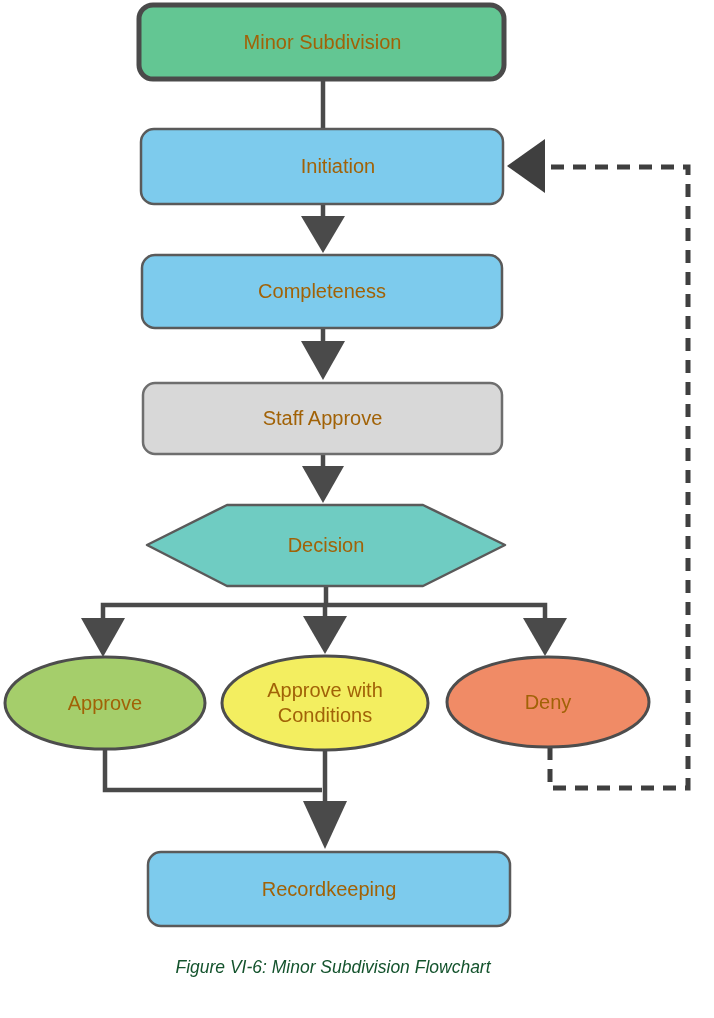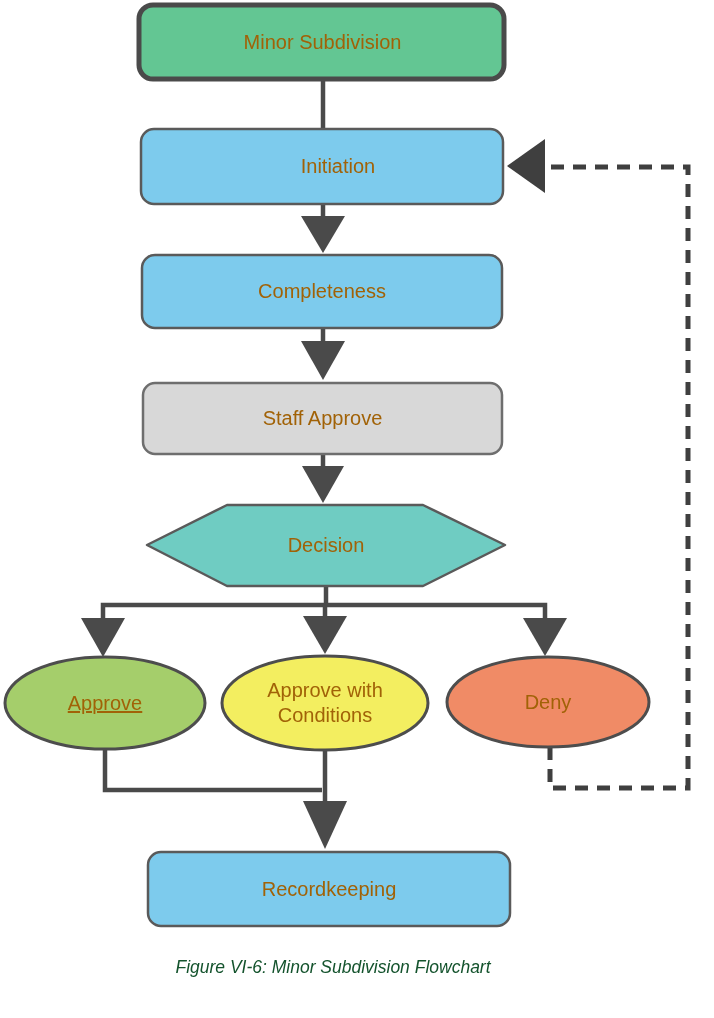--- a/index.html
+++ b/index.html
@@ -75,21 +75,21 @@
   <div class="node-label" style="left:141px;top:6px;width:363px;height:72px;">Minor Subdivision</div>
 
   <div class="node-label" style="left:141px;top:129px;width:394px;height:75px;border-radius:23px;">Initiation</div>
 
   <div class="node-label" style="left:142px;top:255px;width:360px;height:73px;">Completeness</div>
 
   <div class="node-label" style="left:143px;top:383px;width:359px;height:71px;">Staff Approve</div>
 
   <div class="node-label" style="left:147px;top:505px;width:358px;height:81px;">Decision</div>
 
-  <div class="node-label" style="left:15px;top:658px;width:180px;height:90px;text-decoration:underline;">Approve</div>
+  <div class="node-label" style="left:15px;top:658px;width:180px;height:90px;">Approve</div>
 
   <div class="node-label" style="left:242px;top:657px;width:166px;height:92px;">Approve with Conditions</div>
 
   <div class="node-label" style="left:447px;top:657px;width:202px;height:90px;">Deny</div>
 
   <div class="node-label" style="left:148px;top:852px;width:362px;height:74px;">Recordkeeping</div>
 
   <div class="caption">Figure VI-6: Minor Subdivision Flowchart</div>
 
 </div>

